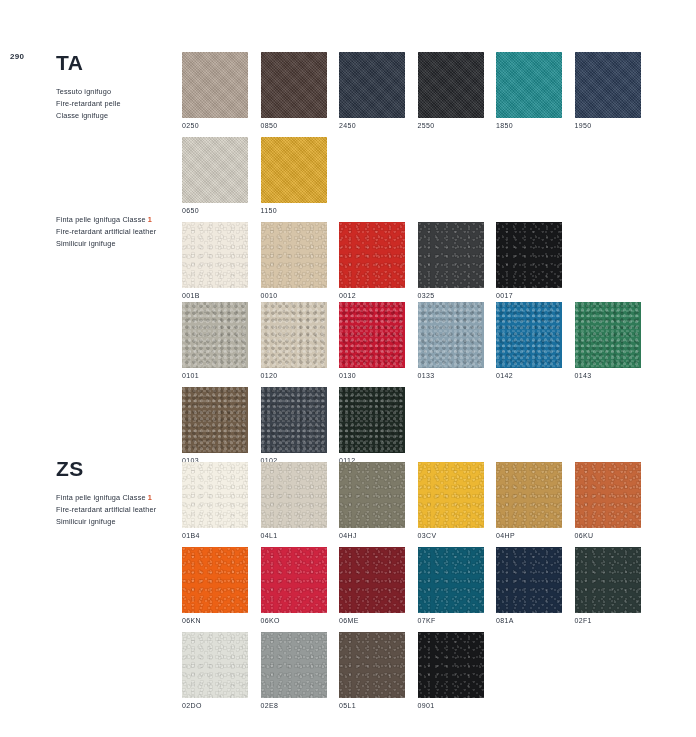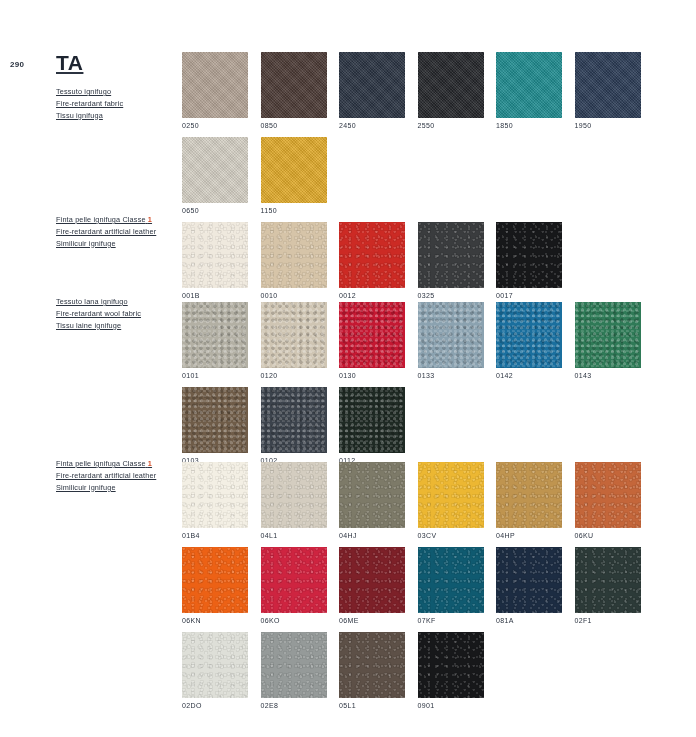--- a/index.html
+++ b/index.html
@@ -17,31 +17,30 @@
     overflow: hidden;
   }
   .page {
     position: relative;
     width: 696px;
     height: 737px;
   }
   .page-number {
     position: absolute;
     left: 10px;
-    top: 60px;
+    top: 52px;
     font-size: 8px;
     font-weight: bold;
     color: #2b3340;
     letter-spacing: 0.3px;
   }
   .section-label {
     position: absolute;
     left: 56px;
     width: 130px;
-    text-decoration: underline;
   }
   .section-code {
     font-size: 21px;
     font-weight: bold;
     letter-spacing: 0.5px;
     color: #1d2430;
     line-height: 1;
     margin: 0 0 13px 0;
   }
   .section-desc {
@@ -116,42 +115,38 @@
 <body>
 
 <div class="page">
 
   <div class="page-number">290</div>
 
   <div class="section-label" style="top:52px;">
     <div class="section-code">TA</div>
     <div class="section-desc">
       <div>Tessuto ignifugo</div>
-      <div>Fire-retardant fabric</div>
-      <div>Tissu ignifuga</div>
+      <div>Fire-retardant pelle</div>
+      <div>Classe ignifuge</div>
     </div>
   </div>
 
   <div class="section-label" style="top:214px;">
     <div class="section-desc">
       <div><span>Finta pelle ignifuga Classe</span> <span class="classe-num">1</span></div>
       <div>Fire-retardant artificial leather</div>
       <div>Similicuir ignifuge</div>
     </div>
   </div>
 
   <div class="section-label" style="top:296px;">
-    <div class="section-desc">
-      <div>Tessuto lana ignifugo</div>
-      <div>Fire-retardant wool fabric</div>
-      <div>Tissu laine ignifuge</div>
-    </div>
   </div>
 
   <div class="section-label" style="top:458px;">
+    <div class="section-code">ZS</div>
     <div class="section-desc">
       <div><span>Finta pelle ignifuga Classe</span> <span class="classe-num">1</span></div>
       <div>Fire-retardant artificial leather</div>
       <div>Similicuir ignifuge</div>
     </div>
   </div>
 
   <div class="swatch-area" id="swatch-area-0" style="top:52px;">
       <div class="swatch-row">
         <div class="swatch-cell">

